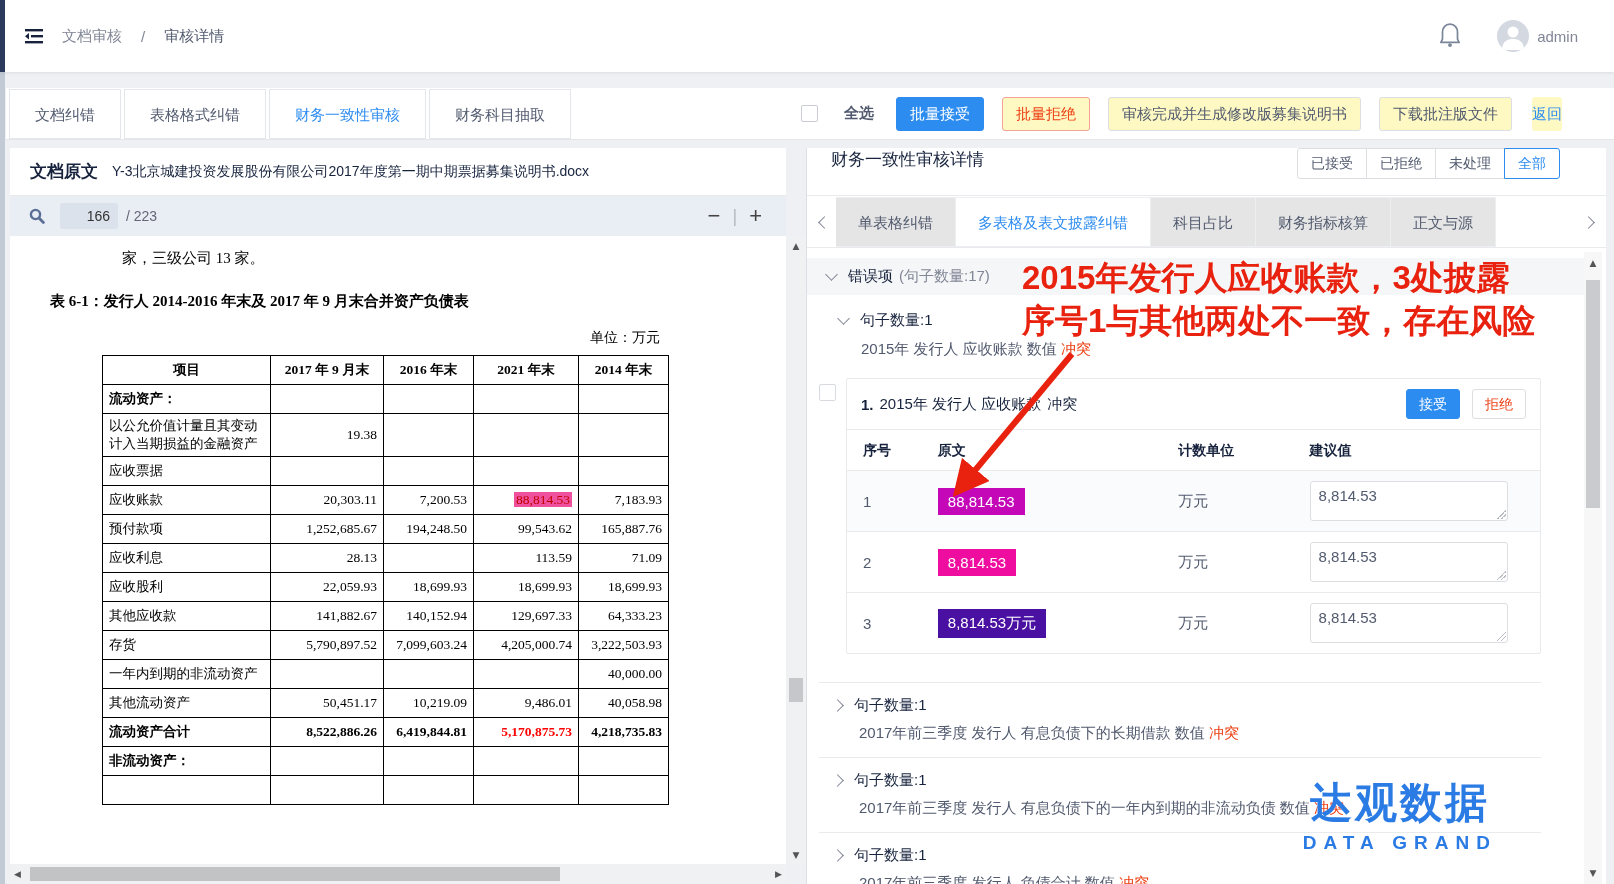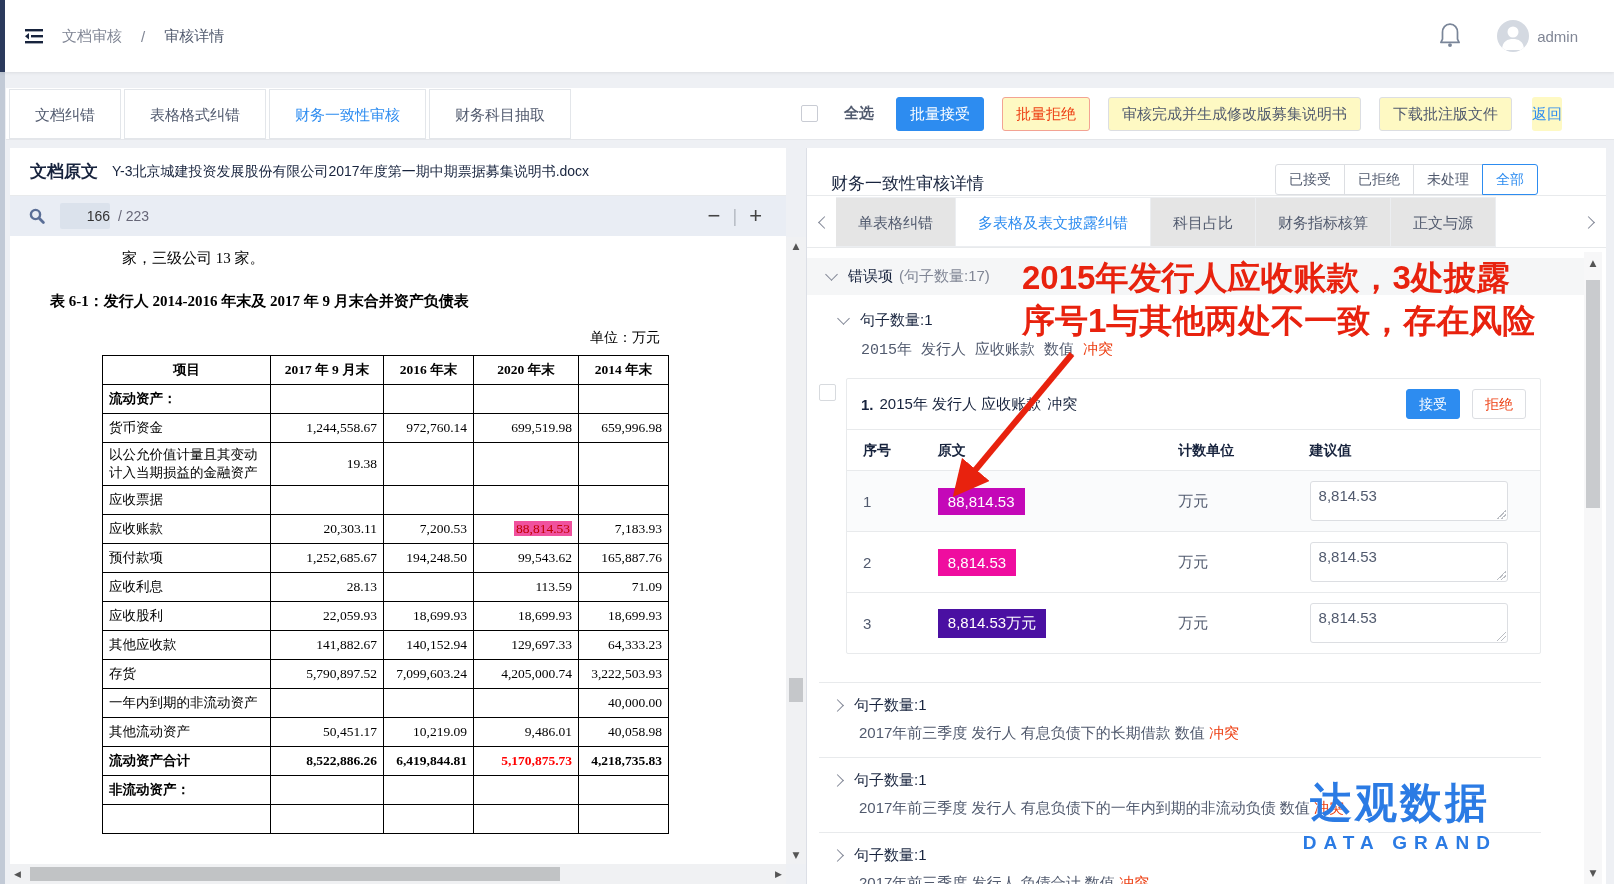--- a/index.html
+++ b/index.html
@@ -34,21 +34,21 @@
   .btn.primary { background:#2d8cf0; border-color:#2d8cf0; color:#fff; }
   .btn.danger  { color:#ed4014; border-color:#f3a393; }
   .btn.link    { border:none; color:#2d8cf0; padding:0; margin-left:20px;}
 
   
   .docp { position:absolute; left:10px; top:148px; width:776px; height:736px; background:#fff; }
   .doc-head { height:48px; border-bottom:1px solid #e8eaec; display:flex; align-items:center; padding:0 20px;}
   .doc-head .t { font-size:17px; font-weight:bold; color:#17233d; }
   .doc-head .f { font-size:14px; color:#17233d; margin-left:14px; }
   .doc-tools { height:40px; background:#e9edf4; display:flex; align-items:center; padding:0 18px;}
-  .pg-input { width:50px; height:26px; background:#dbe2ec; border-radius:2px; text-align:right; padding-right:0;
+  .pg-input { width:58px; height:26px; background:#dbe2ec; border-radius:2px; text-align:right; padding-right:8px;
               font-size:14px; color:#333; line-height:26px; margin-left:14px;}
   .pg-total { font-size:14px; color:#667; margin-left:8px; }
   .doc-tools .spacer { flex:1; }
   .zbtn { font-size:22px; color:#444; padding:0 6px; cursor:pointer; line-height:22px;}
   .zdiv { color:#b5bac2; font-size:18px; margin:0 6px; }
   .doc-body { position:absolute; left:0; top:89px; width:776px; height:627px; overflow:hidden; background:#fff;
               font-family:"Liberation Serif",serif; color:#000; }
   .p1 { margin:12px 0 0 112px; font-size:15px; }
   .h1 { margin:26px 0 0 158px; font-size:15px; font-weight:bold; }
   .cap { margin:24px 0 0 40px; width:620px; text-align:left; font-size:15px; font-weight:bold; }
@@ -72,21 +72,21 @@
   #doc-vscroll .sb-thumb { left:3px; top:441px; width:14px; height:24px; }
   #doc-hscroll { left:10px; top:864px; width:776px; height:20px; background:#f0f1f3; position:absolute;}
   #doc-hscroll .sb-thumb { top:3px; left:20px; width:530px; height:14px; background:#c1c3c5;}
   #doc-hscroll .la { position:absolute; left:4px; top:5px; font-size:9px; color:#555;}
   #doc-hscroll .ra { position:absolute; right:4px; top:5px; font-size:9px; color:#555;}
   #rp-vscroll { left:1584px; top:252px; width:18px; height:632px; background:#f7f7f8;}
   #rp-vscroll .sb-thumb { left:2px; top:28px; width:14px; height:228px; background:#c9cbce;}
 
   
   .rp { position:absolute; left:806px; top:148px; width:800px; height:736px; background:#fff; border-left:1px solid #dcdfe6;}
-  .rp-head { height:48px; border-bottom:1px solid #e8eaec; display:flex; align-items:flex-end; padding:0 68px 0 24px;}
+  .rp-head { height:48px; border-bottom:1px solid #e8eaec; display:flex; align-items:flex-start; padding:0 46px 0 24px;}
   .rp-head .t { font-size:17px; color:#17233d; }
   .rp-head .spacer{ flex:1; }
   .seg { height:31px; line-height:29px; padding:0 13px; border:1px solid #dcdee2; background:#fff; color:#515a6e;
          font-size:14px; margin-left:-1px; cursor:pointer; position:relative;}
   .seg:first-child{ border-radius:3px 0 0 3px; margin-left:0;}
   .seg:last-child{ border-radius:0 3px 3px 0;}
   .seg.active { color:#2d8cf0; border-color:#2d8cf0; z-index:2;}
   .rp-tabs { height:52px; display:flex; align-items:center; border-bottom:1px solid #e8eaec; padding:0 6px; overflow:hidden;}
   .rtab { height:50px; line-height:50px; padding:0 22px; font-size:15px; color:#515a6e; background:#e5e5e5;
           border:1px solid #eceef1; margin-left:-1px; white-space:nowrap; cursor:pointer;}
@@ -97,21 +97,21 @@
   .chev.right { transform:rotate(-45deg); }
   .chev.left  { transform:rotate(135deg); }
   .navchev { padding:0 7px; cursor:pointer; }
 
   .rp-scroll { position:absolute; left:0; top:101px; width:778px; height:635px; overflow:hidden; }
   .err-band { height:37px; background:#f5f6f7; display:flex; align-items:center; padding-left:20px; margin-top:9px;}
   .err-band .tt { font-size:15px; color:#17233d; margin-left:12px;}
   .err-band .cc { font-size:15px; color:#808695; margin-left:6px;}
   .group { margin:16px 0 0 32px; }
   .group .r1 { font-size:15px; color:#17233d; display:flex; align-items:center; gap:12px;}
-  .group .r2 { font-size:15px; color:#515a6e; margin:10px 0 0 22px;font-family:Liberation Mono, monospace;}
+  .group .r2 { font-size:15px; color:#515a6e; margin:10px 0 0 22px;}
   .conf { color:#ed4014; }
   .card-row { display:flex; margin:19px 44px 0 12px; align-items:flex-start;}
   .card-row .chk { margin-top:6px; border-color:#d7dade;}
   .card { flex:1; border:1px solid #e8eaec; border-radius:2px; margin-left:10px; background:#fff;}
   .card-head { display:flex; align-items:center; padding:10px 14px; border-bottom:1px solid #e8eaec;}
   .card-head .idx { font-weight:bold; font-size:15px; color:#17233d; }
   .card-head .ti { font-size:15px; color:#17233d; margin-left:6px;}
   .card-head .spacer { flex:1; }
   .sbtn { height:30px; line-height:28px; padding:0 12px; font-size:14px; border-radius:3px; border:1px solid #dcdee2; background:#fff; cursor:pointer;}
   .sbtn.accept { background:#2d8cf0; border-color:#2d8cf0; color:#fff; }
@@ -220,38 +220,31 @@
             <col class="c1">
             <col class="c2">
             <col class="c3">
             <col class="c4">
           </colgroup>
         <thead>
             <tr>
               <th>项目</th>
               <th>2017 年 9 月末</th>
               <th>2016 年末</th>
-              <th>2020 年末</th>
+              <th>2021 年末</th>
               <th>2014 年末</th>
             </tr>
           </thead>
         <tbody>
             <tr class="bold">
               <td class="lab">流动资产：</td>
               <td class="num"></td>
               <td class="num"></td>
               <td class="num"></td>
               <td class="num"></td>
-            </tr>
-            <tr>
-              <td class="lab">货币资金</td>
-              <td class="num">1,244,558.67</td>
-              <td class="num">972,760.14</td>
-              <td class="num">699,519.98</td>
-              <td class="num">659,996.98</td>
             </tr>
             <tr>
               <td class="lab">以公允价值计量且其变动
 计入当期损益的金融资产</td>
               <td class="num">19.38</td>
               <td class="num"></td>
               <td class="num"></td>
               <td class="num"></td>
             </tr>
             <tr>

